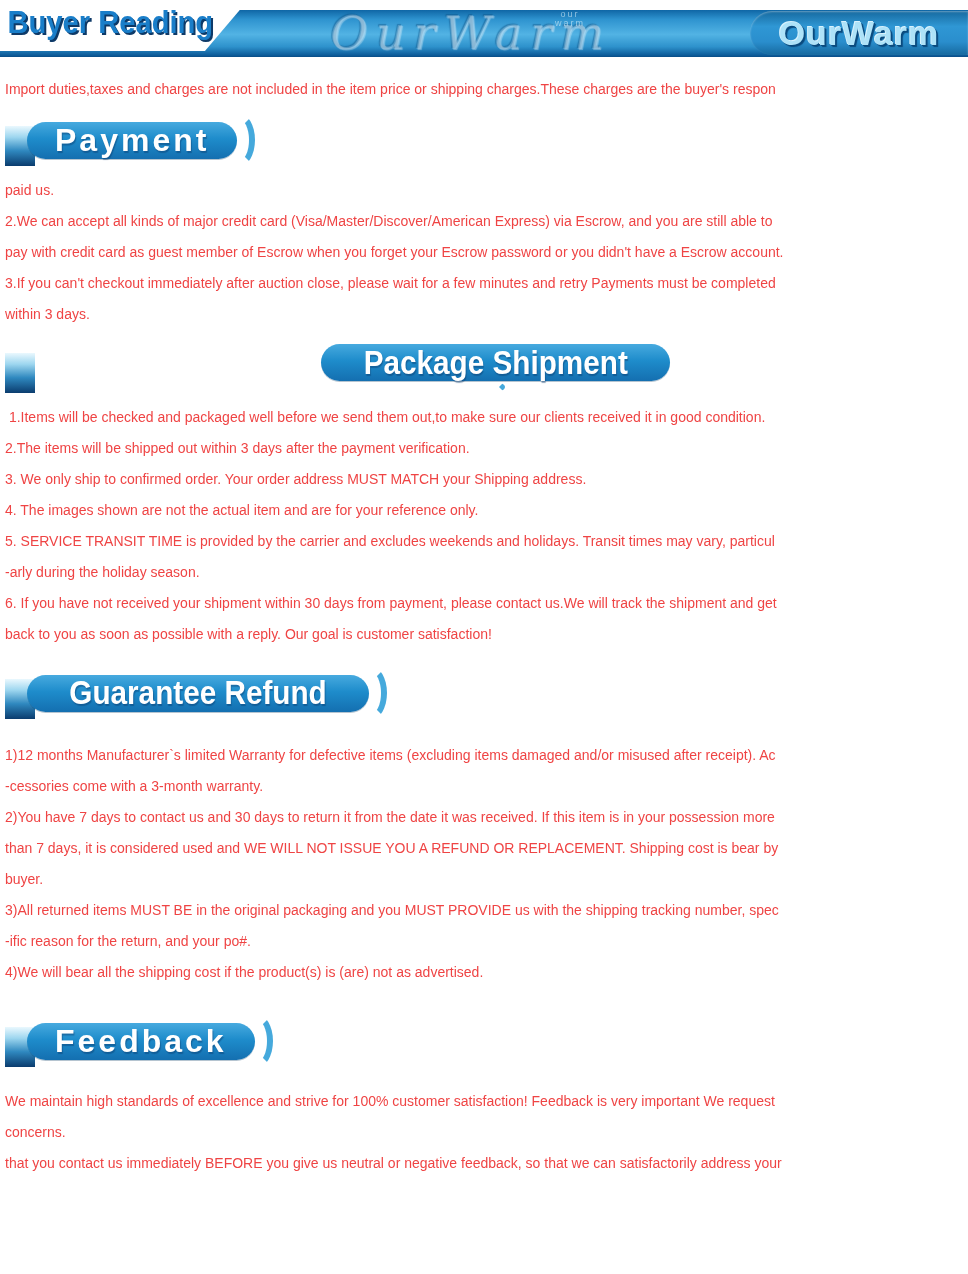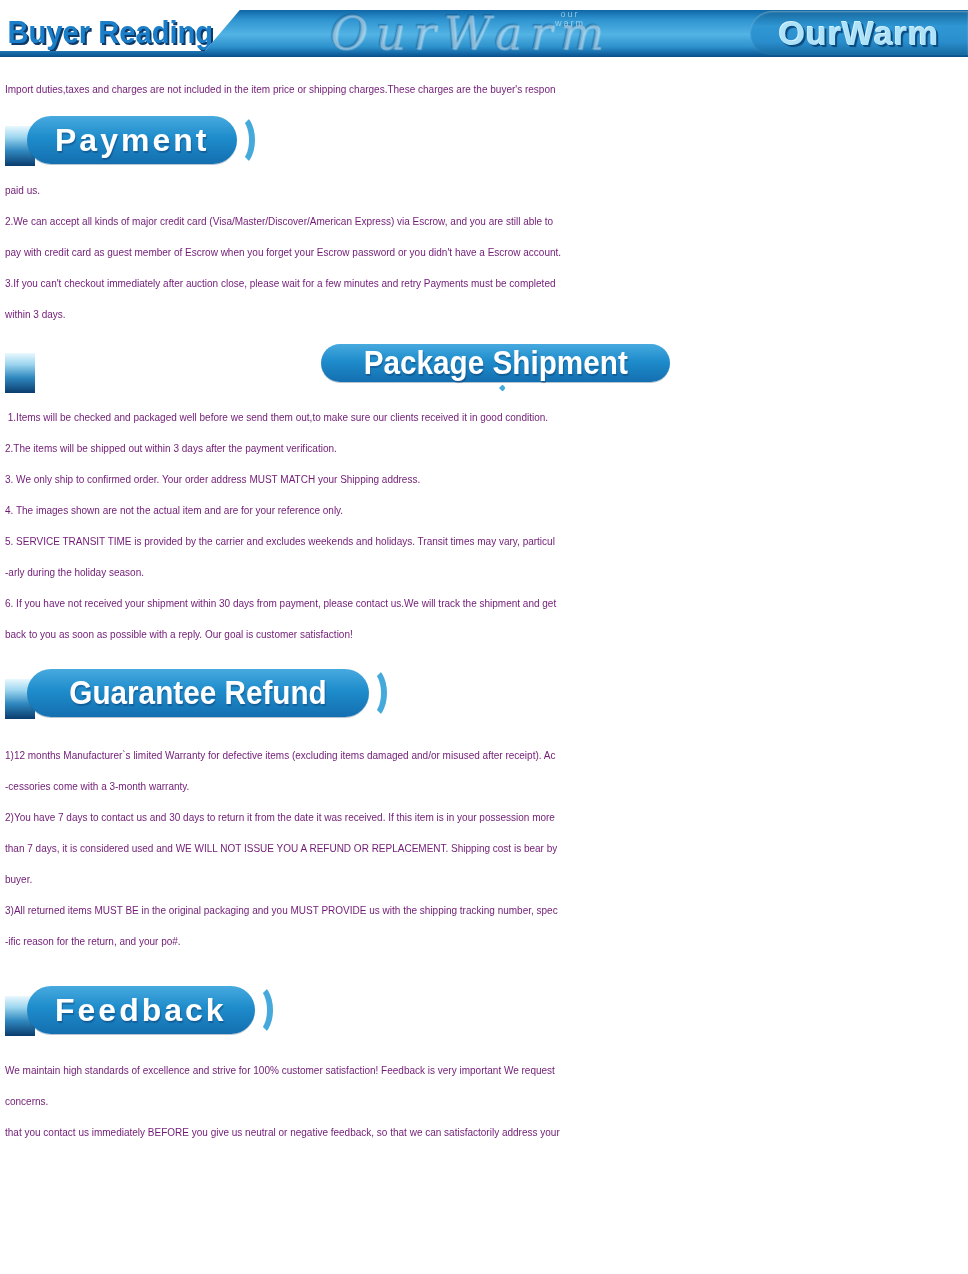--- a/index.html
+++ b/index.html
@@ -12,21 +12,21 @@
   
   .banner { position:relative; height:58px; background:#ffffff; }
   .banner-bg {
     position:absolute; left:0; right:0; top:10px; bottom:1px;
     background:linear-gradient(180deg,#0f66a5 0%, #2e93cf 20%, #52b3e4 52%, #2e92cc 78%, #0d5c9a 96%, #0a4d86 100%);
   }
   .brand-flag {
     position:absolute; left:0; top:5px; height:46px; width:244px;
     background:#ffffff;
     clip-path:polygon(0 0, 100% 0, 84% 100%, 0 100%);
-    display:flex; align-items:flex-end; z-index:3;
+    display:flex; align-items:flex-start; z-index:3;
   }
   .brand-flag span {
     padding-left:8px;
     font-size:31px; font-weight:bold; letter-spacing:0px;
     color:#1a7ec9;
     text-shadow:2px 2px 0 #0e3a68;
     transform:scaleX(0.94); transform-origin:left center;
     white-space:nowrap;
   }
   .watermark { position:absolute; left:330px; top:6px; z-index:2; }
@@ -54,37 +54,37 @@
     color:#aee2f8;
     text-shadow:-1px -1px 0 #d8f2fd, 2px 2px 1px #0a4a7e, 1px 1px 0 #0a4a7e;
     white-space:nowrap;
   }
 
   
   .content { padding:0 4px 0 5px; }
   .lines { margin-top:12px; }
   .intro .lines { margin-top:16px; }
   .line {
-    white-space:pre; font-size:10px; line-height:31px; color:#701a75;
+    white-space:pre; font-size:14px; line-height:31px; color:#ef4444;
   }
 
   
   .section-header {
     position:relative; display:flex; align-items:center;
     height:46px; margin:12px 0 0 0; padding-left:22px;
   }
   .ribbon {
     position:absolute; left:0; top:9px; width:30px; height:40px;
     background:linear-gradient(180deg,#eaf8fe 0%, #9dd6ef 28%, #2f88bf 62%, #0b3c6e 100%);
     z-index:0;
   }
   .pill {
     position:relative; z-index:1;
     display:inline-flex; align-items:center; justify-content:flex-start;
-    height:48px; padding:0 28px;
+    height:37px; padding:0 28px;
     border-radius:24px;
     background:linear-gradient(180deg,#47aadf 0%, #1e8ccb 45%, #146fb0 100%);
     box-shadow:0 1px 0 rgba(10,60,100,0.30);
   }
   .pill-text {
     display:inline-block;
     font-size:32px; font-weight:bold; color:#ffffff;
     text-shadow:1px 2px 1px rgba(10,60,110,0.45);
     white-space:nowrap;
   }
@@ -175,20 +175,21 @@
       <span class="crescent"></span>
     </div>
     <div class="lines">
           <div class="line">1)12 months Manufacturer`s limited Warranty for defective items (excluding items damaged and/or misused after receipt). Ac</div>
           <div class="line">-cessories come with a 3-month warranty.</div>
           <div class="line">2)You have 7 days to contact us and 30 days to return it from the date it was received. If this item is in your possession more</div>
           <div class="line">than 7 days, it is considered used and WE WILL NOT ISSUE YOU A REFUND OR REPLACEMENT. Shipping cost is bear by</div>
           <div class="line">buyer.</div>
           <div class="line">3)All returned items MUST BE in the original packaging and you MUST PROVIDE us with the shipping tracking number, spec</div>
           <div class="line">-ific reason for the return, and your po#.</div>
+          <div class="line">4)We will bear all the shipping cost if the product(s) is (are) not as advertised.</div>
         </div>
   </section>
 
   <section class="section section--feedback">
     <div class="section-header">
       <span class="ribbon"></span>
       <span class="pill">
         <span class="pill-text">Feedback</span>
       </span>
       <span class="crescent"></span>

